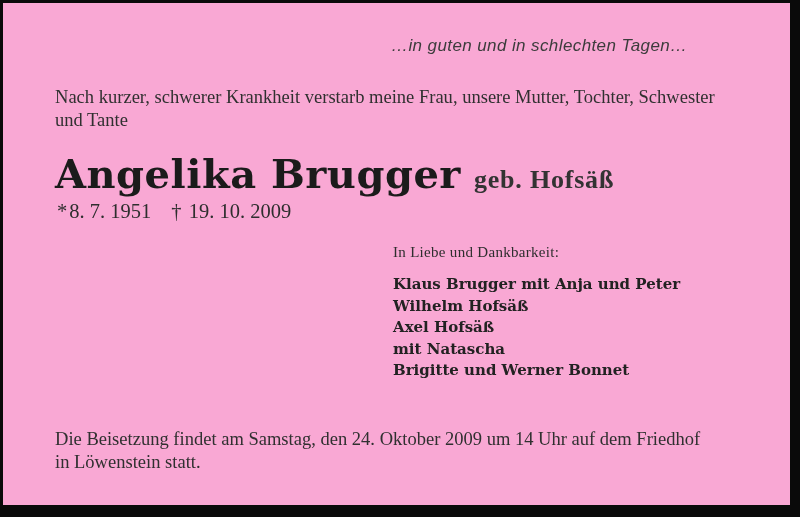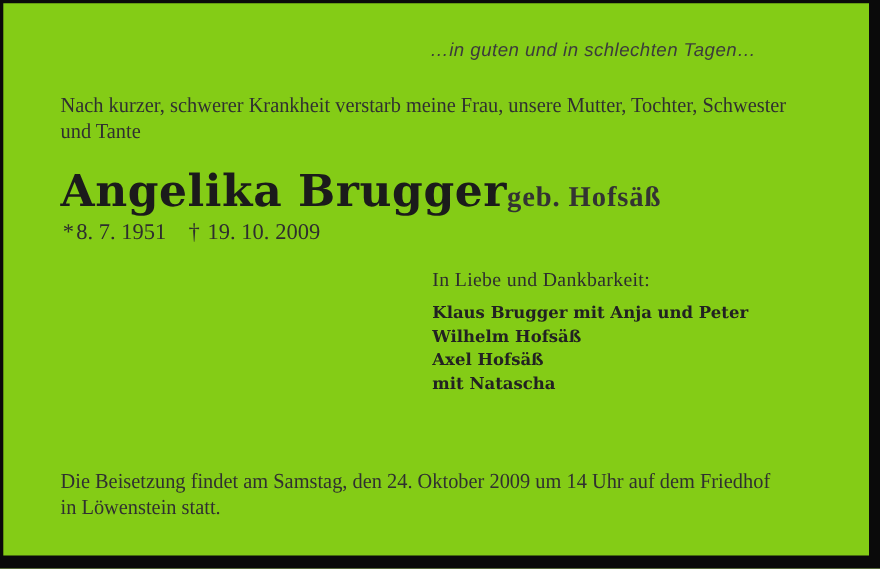--- a/index.html
+++ b/index.html
@@ -6,21 +6,21 @@
     margin: 0;
     padding: 0;
     background: #ffffff;
     font-family: "Liberation Serif", serif;
   }
   .clipping {
     position: relative;
     width: 800px;
     height: 517px;
     box-sizing: border-box;
-    background: #84cc16;
+    background: #f9a8d4;
     border-style: solid;
     border-color: #0a0a0a;
     border-width: 3px 10px 12px 3px;
     overflow: hidden;
     color: #2b2b2b;
   }
   .motto {
     position: absolute;
     left: 388px;
     top: 33px;
@@ -42,20 +42,21 @@
     transform: scaleX(0.95);
     transform-origin: 0 0;
     white-space: nowrap;
   }
   .name-row {
     position: absolute;
     left: 52px;
     top: 148px;
     display: flex;
     align-items: baseline;
+    gap: 13px;
     white-space: nowrap;
     justify-content: space-between;
   }
   .name {
     font-family: "DejaVu Serif", serif;
     font-weight: bold;
     font-size: 40px;
     line-height: 46px;
     color: #1b1b1b;
     letter-spacing: 0.5px;
@@ -77,21 +78,21 @@
     white-space: nowrap;
   }
   .dates .group { display: inline-block; }
   .dates .gap { display: inline-block; width: 20px; }
   .dates .sym { letter-spacing: 2px; }
   .dedication {
     position: absolute;
     left: 390px;
     top: 241px;
     font-family: "Liberation Serif", serif;
-    font-size: 18px;
+    font-size: 15px;
     letter-spacing: 0.3px;
     color: #2e2e2e;
     white-space: nowrap;
   }
   .mourners {
     position: absolute;
     left: 390px;
     top: 271px;
     font-family: "DejaVu Serif", serif;
     font-weight: bold;
@@ -134,20 +135,21 @@
     <span class="group"><span class="sym">*</span><span>8. 7. 1951</span></span><span class="gap"></span><span class="group"><span class="sym">†</span> <span>19. 10. 2009</span></span>
   </div>
 
   <div class="dedication">In Liebe und Dankbarkeit:</div>
 
   <div class="mourners">
     <div>Klaus Brugger mit Anja und Peter</div>
     <div>Wilhelm Hofsäß</div>
     <div>Axel Hofsäß</div>
     <div>mit Natascha</div>
+    <div>Brigitte und Werner Bonnet</div>
   </div>
 
   <div class="funeral">
     <div>Die Beisetzung findet am Samstag, den 24. Oktober 2009 um 14 Uhr auf dem Friedhof</div>
     <div>in Löwenstein statt.</div>
   </div>
 
 </div>
 
 </body></html>

